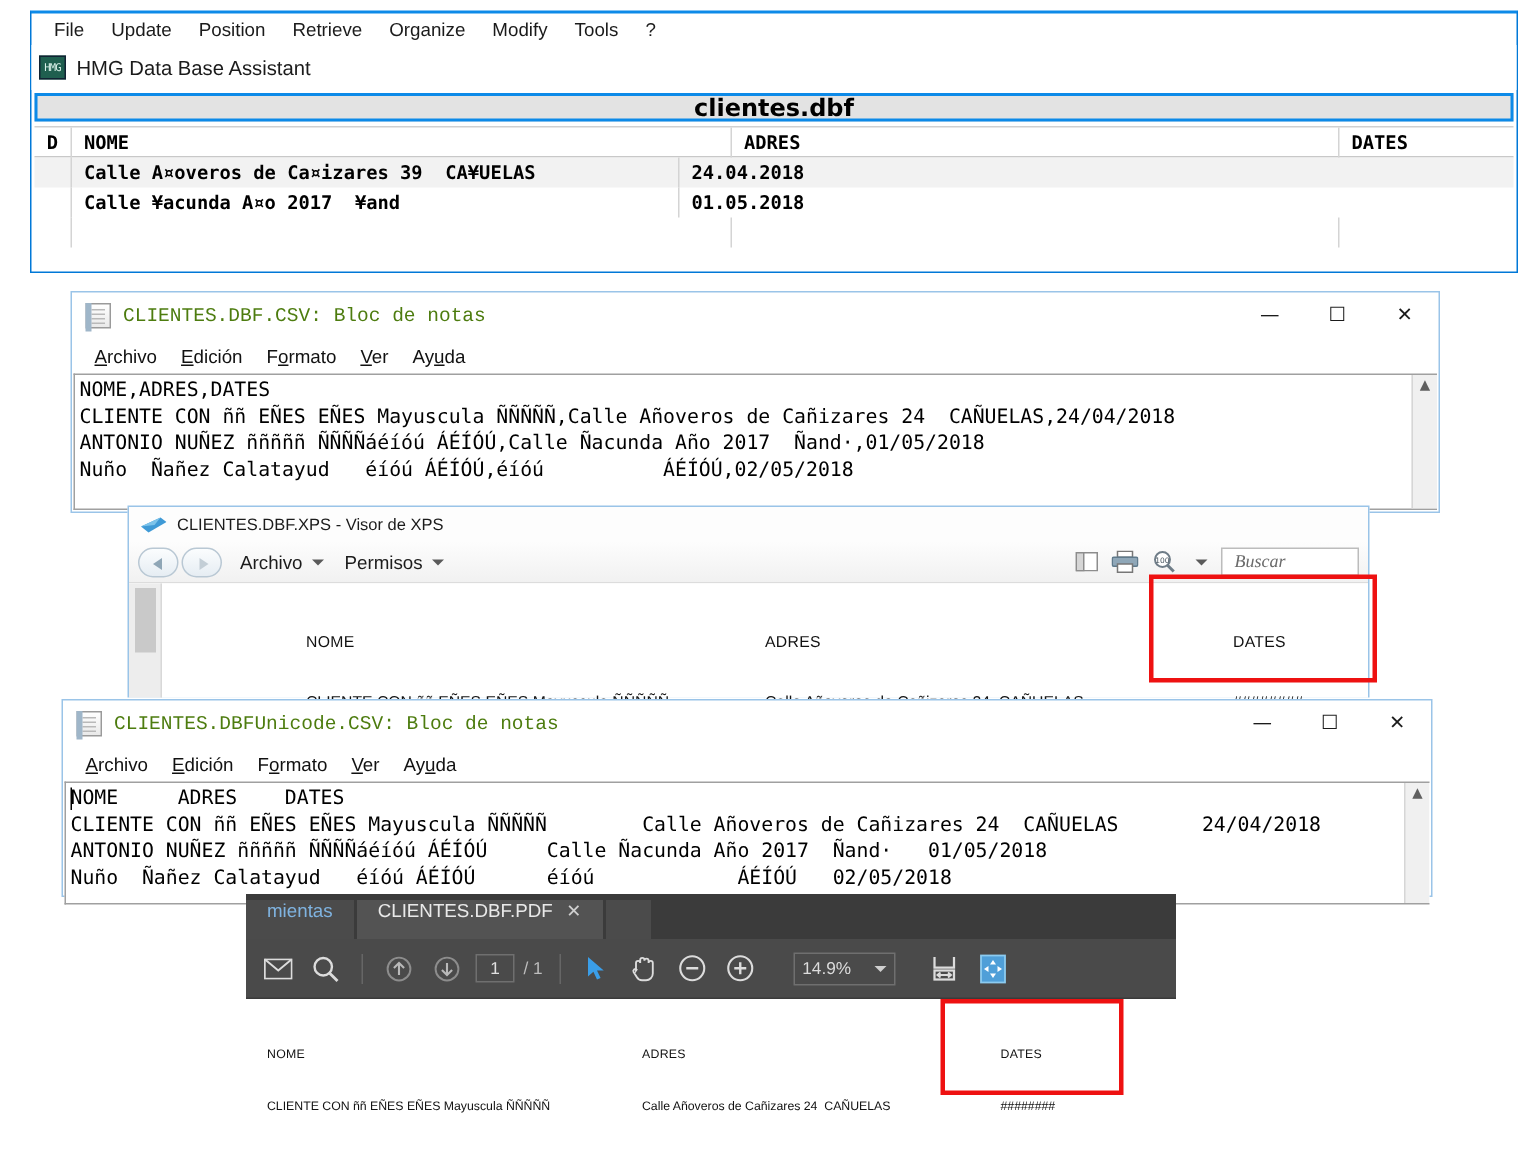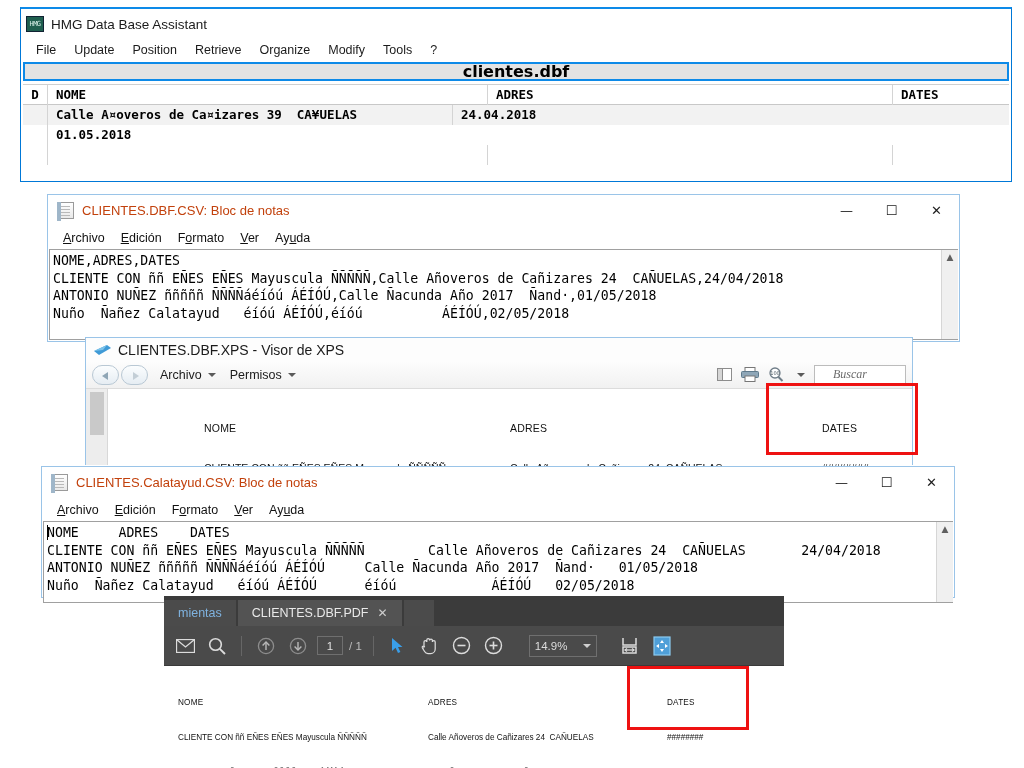--- a/index.html
+++ b/index.html
@@ -72,21 +72,21 @@
     border: 1px solid #9a9a9a; position: relative;
   }
   .np-ico::before {
     content: ""; position: absolute; left: 3px; top: 3px; right: 3px; height: 1px;
     background: #b9b9b9; box-shadow: 0 3px 0 #b9b9b9, 0 6px 0 #b9b9b9, 0 9px 0 #b9b9b9;
   }
   .np-ico::after {
     content: ""; position: absolute; left: -1px; top: -1px; width: 4px; height: 19px;
     background: #9fb6c9;
   }
-  .np-title { font-size: 13px; color: #c2410c; flex: 1; }
+  .np-title { font-size: 13px; color: #4d7c0f; flex: 1; font-family: Liberation Mono, monospace; }
   .np-ctrls { display: flex; height: 31px; }
   .np-ctrl {
     width: 45px; height: 31px; display: flex; align-items: center; justify-content: center;
     font-size: 13px; color: #1b1b1b; font-family: "DejaVu Sans", sans-serif;
   }
   .np-menubar { height: 23px; display: flex; align-items: center; padding-left: 7px; font-size: 12.5px; color: #111; }
   .np-menubar .mi { padding: 1px 8px; }
   .np-menubar .mi u { text-decoration: underline; }
   .np-body {
     margin: 0 1px 1px 1px; border: 1px solid #a0a0a0; border-right: none;
@@ -103,62 +103,62 @@
     display: flex; flex-direction: column; align-items: center; padding-top: 2px;
     font-size: 9px; color: #606060; font-family: "DejaVu Sans", sans-serif;
   }
 
   
   #xps-window {
     position: absolute; left: 85px; top: 337px; width: 828px; height: 128px;
     background: #fdfdfd; border: 1px solid #9ac4e8;
   }
   #xps-titlebar { height: 23px; display: flex; align-items: center; padding-left: 8px; gap: 7px; }
-  #xps-title { font-size: 14px; color: #1b1b1b; }
+  #xps-title { font-size: 11px; color: #1b1b1b; }
   #xps-toolbar {
     height: 28px; display: flex; align-items: center; gap: 0px; padding-left: 6px;
     background: linear-gradient(#fdfdfd,#f1f1f1); border-bottom: 1px solid #dcdcdc;
   }
   .xps-navbtn {
     width: 27px; height: 20px; border-radius: 10px; border: 1px solid #b9c8d4;
     background: linear-gradient(#fbfdfe,#e6edf3); margin-right: 2px; position: relative;
   }
   .xps-navbtn::after {
     content: ""; position: absolute; left: 9px; top: 6px;
     border-top: 4px solid transparent; border-bottom: 4px solid transparent;
   }
   .xps-navbtn.back::after { border-right: 6px solid #8fa6b6; }
   .xps-navbtn.fwd::after { border-left: 6px solid #c3ced6; left: 11px; }
   .xps-mi { font-size: 12.5px; color: #1b1b1b; padding: 0 4px 0 10px; display: flex; align-items: center; gap: 6px;}
   .caret-dn { width: 0; height: 0; border-left: 4px solid transparent; border-right: 4px solid transparent; border-top: 4px solid #5a5a5a; }
   .xps-tools-right { margin-left: auto; display: flex; align-items: center; gap: 9px; padding-right: 6px; }
   #xps-search {
     width: 92px; height: 19px; border: 1px solid #bcbcbc; background: #fff;
-    font-size: 12px; font-style: italic; color: #6b6b6b; padding: 0 18px;
+    font-size: 12px; font-style: italic; color: #6b6b6b; padding: 0 8px;
     display: flex; align-items: center; font-family: "Liberation Serif", serif;
   }
   #xps-content { display: flex; height: 76px; background: #fff; }
   #xps-gutter { width: 22px; background: #ededed; border-right: 1px solid #d8d8d8; }
   #xps-gutter .thumb { width: 14px; height: 43px; margin: 3px auto; background: #c9c9c9; }
   #xps-page { flex: 1; position: relative; background: #fff; padding: 7px 0 0 96px; }
 
   .doc-cols { position: relative; font-size: 10.5px; color: #111; line-height: 13.2px; }
   .doc-col { position: absolute; top: 0; white-space: pre; }
   .doc-col .hdr { font-weight: normal; letter-spacing: 0.2px; }
 
   .red-box { position: absolute; border: 3px solid #ee1111; background: transparent; }
 
   
   #pdf-window {
     position: absolute; left: 164px; top: 596px; width: 620px; height: 164px;
     background: #3b3b3b;
   }
   #pdf-tabs { height: 30px; display: flex; align-items: flex-end; background: #3b3b3b; }
   .pdf-tab {
-    height: 26px; display: flex; align-items: center; gap: 9px; padding: 0 14px;
+    height: 26px; display: flex; align-items: flex-start; gap: 9px; padding: 0 14px;
     font-size: 12.5px; color: #d8d8d8; background: #4b4b4b; margin-right: 2px; margin-top: 21px;
   }
   .pdf-tab.inactive { color: #7fb3e0; background: #4b4b4b; }
   .pdf-tab.active { background: #535353; color: #e9e9e9; }
   .pdf-tab .x { font-size: 12px; color: #cfcfcf; }
   .pdf-tab.blank { width: 30px; padding: 0; }
   #pdf-toolbar {
     height: 40px; background: #4a4a4a; display: flex; align-items: center;
     gap: 6px; padding: 0 8px; border-bottom: 1px solid #3a3a3a;
   }
@@ -177,51 +177,52 @@
   #pdf-page-area { background: #fff; height: 94px; position: relative; padding: 8px 0 0 14px; }
 
   .np-underline { text-decoration: underline; }
 </style>
 </head>
 <body>
 
 <div id="root">
 
   <div id="hmg-window">
-    <div id="hmg-titlebar">
-      <div class="hmg-ico">HMG</div>
-      <div id="hmg-title">HMG Data Base Assistant</div>
-    </div>
     <div id="hmg-menubar">
       <div class="mi">File</div>
       <div class="mi">Update</div>
       <div class="mi">Position</div>
       <div class="mi">Retrieve</div>
       <div class="mi">Organize</div>
       <div class="mi">Modify</div>
       <div class="mi">Tools</div>
       <div class="mi">?</div>
     </div>
+    <div id="hmg-titlebar">
+      <div class="hmg-ico">HMG</div>
+      <div id="hmg-title">HMG Data Base Assistant</div>
+    </div>
 
     <div id="dbf-titlebar">clientes.dbf</div>
 
     <div id="dbf-grid">
       <div class="hrow">
         <div class="c0">D</div>
         <div class="c1">NOME</div>
         <div class="c2">ADRES</div>
         <div class="c3">DATES</div>
       </div>
       <div class="drow alt">
         <div class="c0"></div>
         <div class="c2">Calle A¤overos de Ca¤izares 39  CA¥UELAS</div>
         <div class="c3">24.04.2018</div>
       </div>
       <div class="drow">
         <div class="c0"></div>
+        <div class="c2">Calle ¥acunda A¤o 2017  ¥and</div>
         <div class="c3">01.05.2018</div>
       </div>
       <div class="drow">
         <div class="c0"></div>
         <div class="c1"></div>
         <div class="c2"></div>
         <div class="c3"></div>
       </div>
     </div>
   </div>
@@ -316,21 +317,21 @@
           </div>
         </div>
       </div>
     </div>
     <div class="red-box" style="left:680px; top:45px; width:152px; height:72px;"></div>
   </div>
 
   <div class="np-window" id="np2" style="left:41px; top:466px; width:914px; height:132px;">
     <div class="np-titlebar">
       <div class="np-ico"></div>
-      <div class="np-title">CLIENTES.Calatayud.CSV: Bloc de notas</div>
+      <div class="np-title">CLIENTES.DBFUnicode.CSV: Bloc de notas</div>
       <div class="np-ctrls">
         <div class="np-ctrl">—</div>
         <div class="np-ctrl">☐</div>
         <div class="np-ctrl close">✕</div>
       </div>
     </div>
     <div class="np-menubar">
       <div class="mi"><u class="np-underline">A</u>rchivo</div>
       <div class="mi"><u class="np-underline">E</u>dición</div>
       <div class="mi">F<u class="np-underline">o</u>rmato</div>

